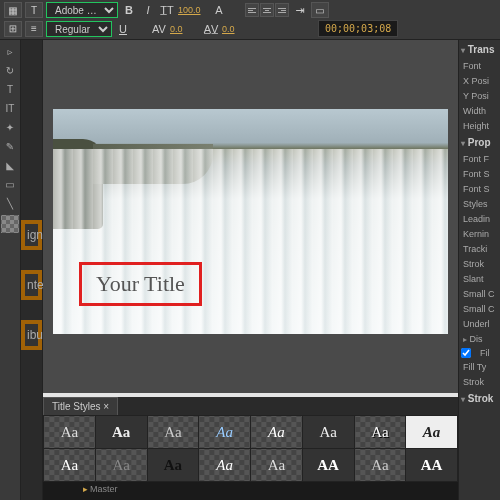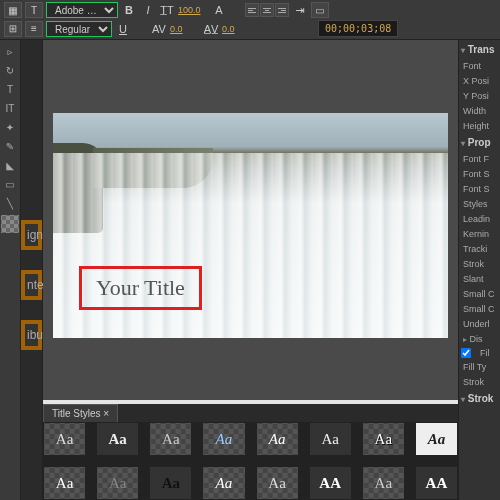--- a/index.html
+++ b/index.html
@@ -25,21 +25,21 @@
 .center { flex: 1; display: flex; flex-direction: column; background: #4a4a4a; }
 .canvas-area { flex: 1; display: flex; align-items: center; justify-content: center; padding: 20px 10px 10px 10px; }
 .canvas { width: 395px; height: 225px; background: linear-gradient(180deg, #b8c8d0 0%, #a0b0b8 15%, #6a7058 18%, #8a9590 25%, #d8e0e0 40%, #e8eff0 100%); position: relative; overflow: hidden; }
 .rock { position: absolute; top: 30px; left: 0; width: 50px; height: 90px; background: #4a5040; border-radius: 0 20px 5px 0; }
 .rock2 { position: absolute; top: 35px; left: 40px; width: 120px; height: 40px; background: linear-gradient(90deg, #5a6050, #7a8070); border-radius: 0 0 30px 0; }
 .waterfall { position: absolute; top: 40px; left: 0; right: 0; bottom: 0; background: repeating-linear-gradient(90deg, rgba(255,255,255,0.7) 0px, rgba(255,255,255,0.9) 8px, rgba(220,228,230,0.6) 12px, rgba(255,255,255,0.8) 20px); opacity: 0.85; }
 .title-box { position: absolute; bottom: 28px; left: 26px; border: 3px solid #e02020; padding: 6px 14px; }
 .title-text { font-family: Georgia, serif; font-size: 22px; color: #555; }
 .styles-panel { background: #2a2a2a; border-top: 4px solid #e5e5e5; }
 .styles-tab { display: inline-block; background: #3a3a3a; padding: 3px 8px; font-size: 10px; color: #ccc; border: 1px solid #555; border-bottom: none; }
-.styles-grid { display: grid; grid-template-columns: repeat(8, 1fr); gap: 12px; background: #222; padding: 1px; }
+.styles-grid { display: grid; grid-template-columns: repeat(8, 1fr); gap: 1px; background: #222; padding: 1px; }
 .style-cell { height: 32px; background: repeating-conic-gradient(#555 0 25%, #444 0 50%) 50% / 10px 10px; display: flex; align-items: center; justify-content: center; font-family: Georgia, serif; font-size: 15px; cursor: pointer; }
 .style-cell.solid { background: #333; }
 .style-cell.white { background: #eee; color: #222; }
 .right-panel { width: 48px; background: #333; border-left: 1px solid #222; display: flex; flex-direction: column; padding: 2px; gap: 3px; font-size: 9px; color: #aaa; overflow: hidden; }
 .rp-header { font-weight: bold; color: #ccc; font-size: 10px; padding: 2px 0; }
 .rp-item { padding: 1px 2px; white-space: nowrap; }
 .rp-check { display: flex; align-items: center; gap: 9px; }
 .disclosure { color: #888; font-size: 8px; }
 .align-btns { display: flex; gap: 1px; }
 .align-btn { width: 14px; height: 14px; background: #444; border: 1px solid #555; display: flex; flex-direction: column; justify-content: center; gap: 1px; padding: 2px; }
@@ -139,20 +139,23 @@
         <div class="style-cell" style="color:#fff">Aa</div>
         <div class="style-cell" style="color:#888">Aa</div>
         <div class="style-cell solid" style="color:#111;font-weight:bold">Aa</div>
         <div class="style-cell" style="color:#fff;font-style:italic">Aa</div>
         <div class="style-cell" style="color:#ddd">Aa</div>
         <div class="style-cell solid" style="color:#fff;font-weight:bold">AA</div>
         <div class="style-cell" style="color:#ccc">Aa</div>
         <div class="style-cell solid" style="color:#fff;font-weight:bold">AA</div>
       </div>
     </div>
+    <div style="background:#1a1a1a;height:18px;padding:2px 40px;color:#888;font-size:9px">
+      <span style="color:#d4a84b">▸</span> <span>Master</span>
+    </div>
   </div>
   <div class="right-panel">
     <div class="rp-header"><span class="disclosure">▾</span> <span>Trans</span></div>
     <div class="rp-item">Font</div>
     <div class="rp-item">X Posi</div>
     <div class="rp-item">Y Posi</div>
     <div class="rp-item">Width</div>
     <div class="rp-item">Height</div>
     <div class="rp-header"><span class="disclosure">▾</span> <span>Prop</span></div>
     <div class="rp-item">Font F</div>

